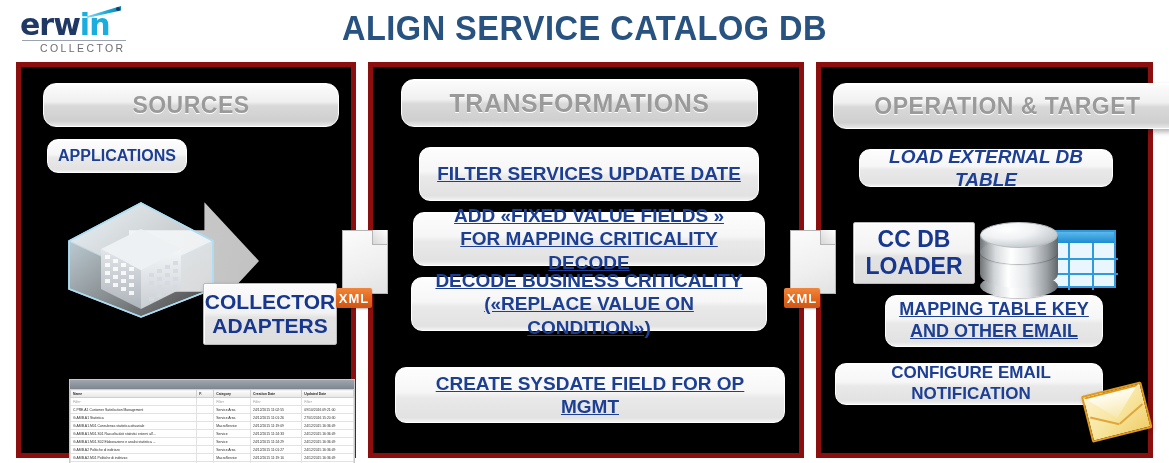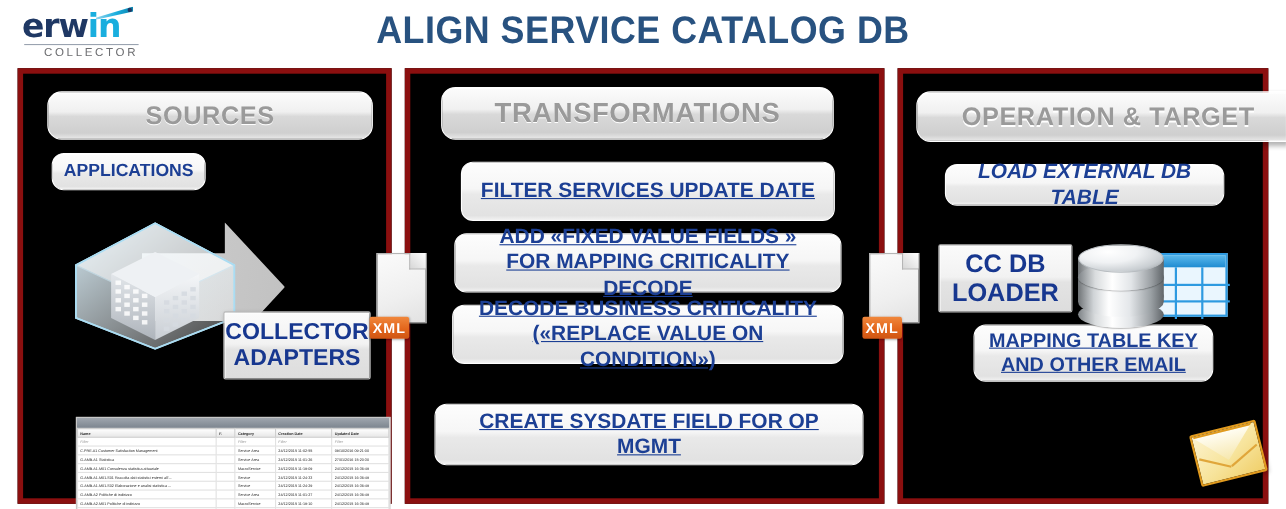--- a/index.html
+++ b/index.html
@@ -419,20 +419,21 @@
     </div>
   </div>
 
   <div class="box" id="tg-mapping">
     <div>
       <span>MAPPING TABLE KEY</span>
       <span>AND OTHER EMAIL</span>
     </div>
   </div>
 
+  <div class="box" id="tg-email">CONFIGURE EMAIL NOTIFICATION</div>
 </div>
 
 <div class="xml-icon" id="xml-left">
   <div class="xml-page"></div>
   <div class="xml-fold"></div>
   <div class="xml-band">XML</div>
 </div>
 
 <div class="xml-icon" id="xml-right">
   <div class="xml-page"></div>

